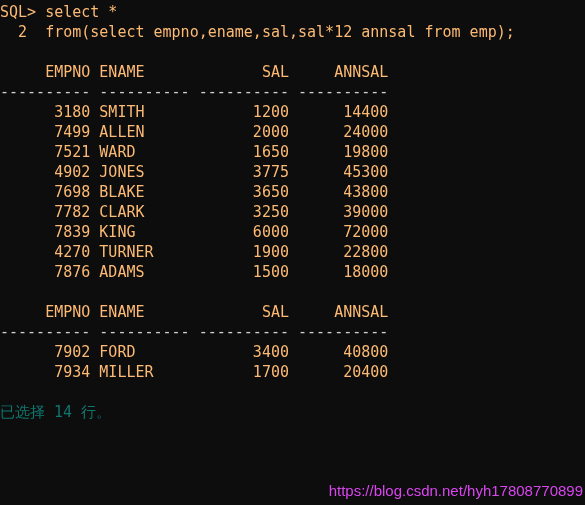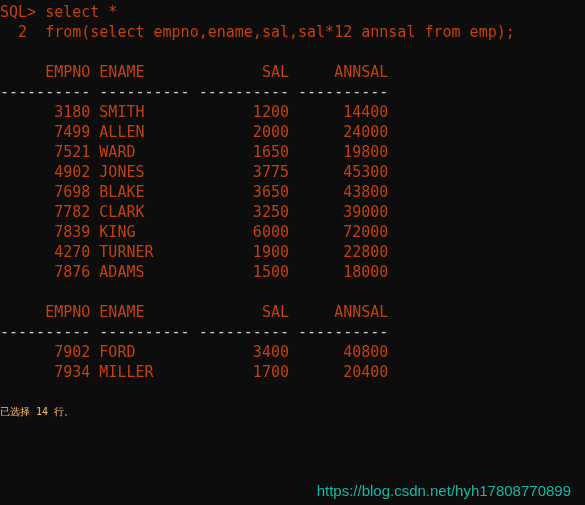--- a/index.html
+++ b/index.html
@@ -25,44 +25,44 @@
     left: 0px;
     width: 585px;
   }
   .line {
     white-space: pre;
     height: 20px;
     line-height: 20px;
     font-family: "DejaVu Sans Mono", "Liberation Mono", monospace;
     font-size: 15px;
     letter-spacing: 0px;
-    color: #c2410c;
+    color: #fdba74;
   }
   .line.blank {
     color: transparent;
   }
   .line.sep {
     color: #cfcfcf;
   }
   .footer-line {
     white-space: pre;
     height: 20px;
     line-height: 20px;
-    font-size: 10px;
+    font-size: 15px;
     font-family: "DejaVu Sans Mono", "Liberation Mono", monospace;
-    color: #fdba74;
+    color: #0f766e;
   }
   #watermark {
     position: absolute;
-    right: 14px;
+    right: 2px;
     bottom: 5px;
     font-family: "Liberation Sans", "DejaVu Sans", sans-serif;
     font-size: 15px;
     line-height: 18px;
-    color: #14b8a6;
+    color: #d946ef;
     white-space: pre;
     letter-spacing: 0px;
   }
 </style>
 </head>
 <body>
 
 <div id="terminal">
   <div class="term-body">
 

